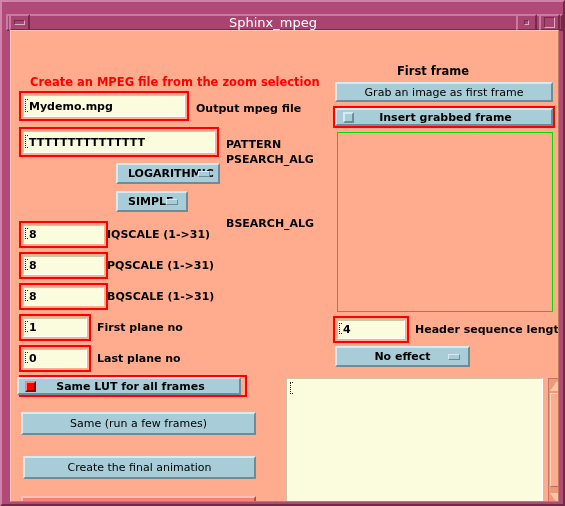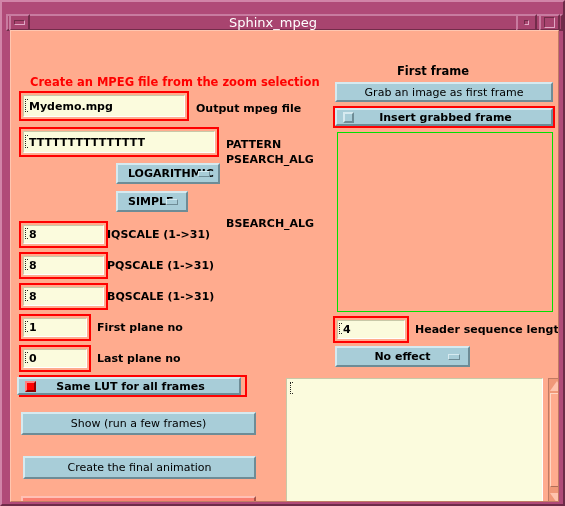--- a/index.html
+++ b/index.html
@@ -341,21 +341,21 @@
     <div class="text-field" style="left:12px; top:318px; width:64px; height:19px;">0</div>
     <div class="caret" style="left:14px; top:321px; height:11px;"></div>
     <div class="static-label" style="left:86px; top:321px;">Last plane no</div>
 
     <div class="focus-ring" style="left:8px; top:344px; width:228px; height:22px;"></div>
     <div class="toggle-row" style="left:6px; top:346px; width:224px; height:18px;">
       <span class="toggle-box checked"></span>
       <span class="toggle-label">Same LUT for all frames</span>
     </div>
 
-    <div class="motif-btn" style="left:10px; top:381px; width:235px; height:23px;">Show (run a few frames)</div>
+    <div class="motif-btn" style="left:10px; top:381px; width:235px; height:23px;">Same (run a few frames)</div>
 
     <div class="motif-btn" style="left:12px; top:425px; width:233px; height:23px;">Create the final animation</div>
 
     <div class="motif-btn cancel" style="left:10px; top:465px; width:235px; height:21px;">Cancel</div>
 
     <div class="motif-btn" style="left:324px; top:51px; width:218px; height:20px;">Grab an image as first frame</div>
 
     <div class="focus-ring" style="left:322px; top:75px; width:222px; height:22px;"></div>
     <div class="toggle-row" style="left:324px; top:77px; width:218px; height:18px;">
       <span class="toggle-box"></span>

